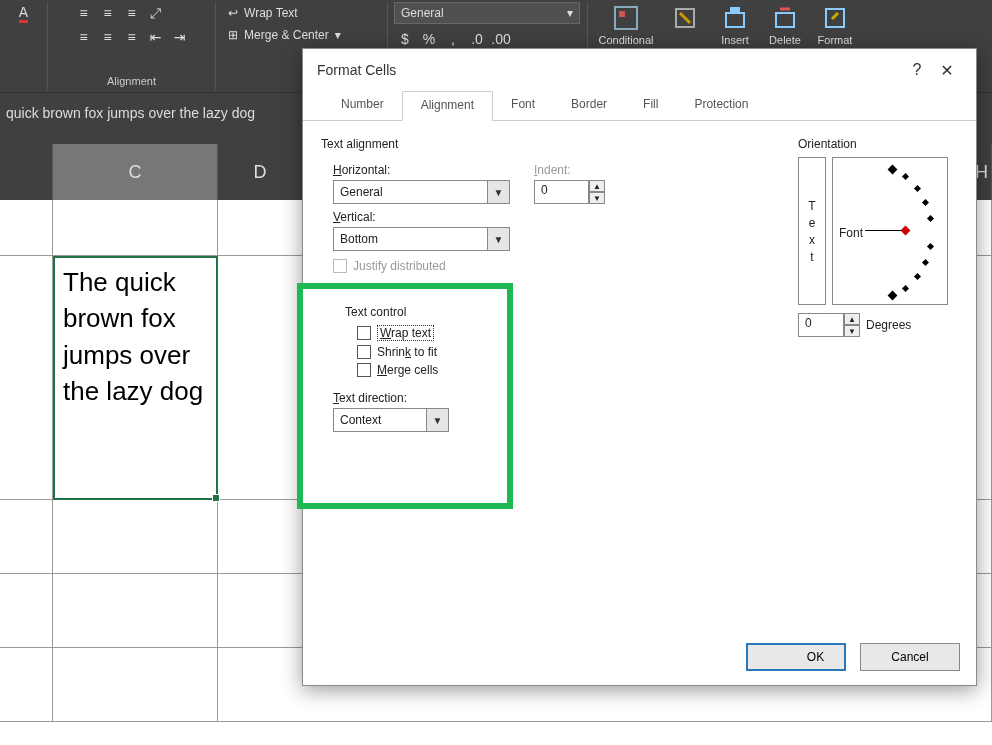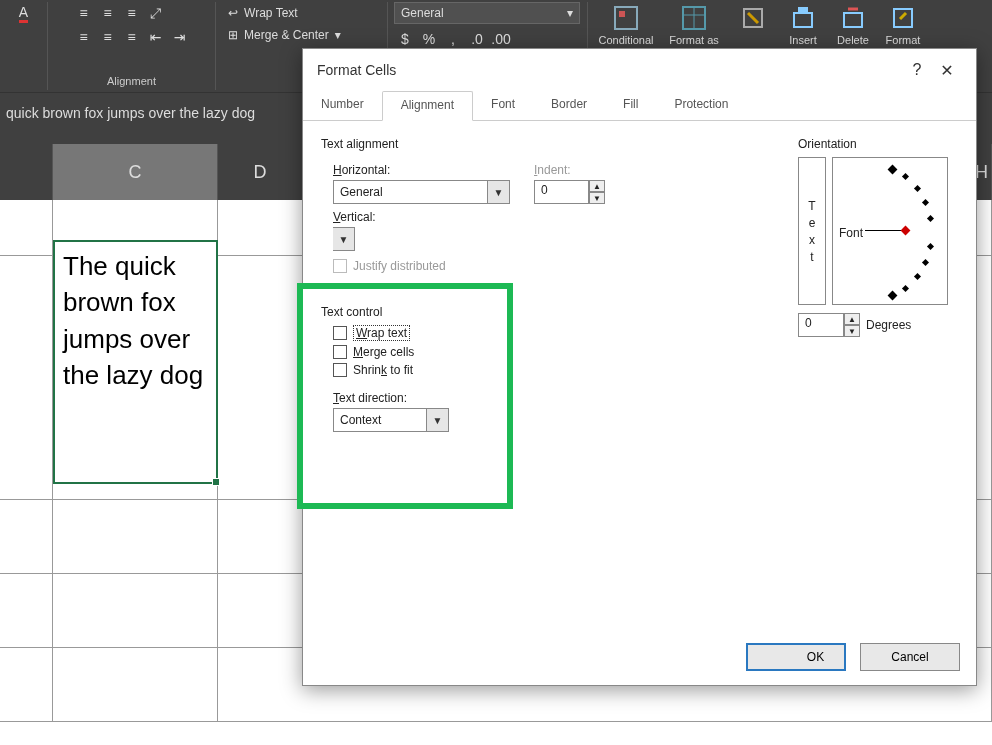--- a/index.html
+++ b/index.html
@@ -20,29 +20,29 @@
     .formula-area { background: #404040; height: 40px; display: flex; align-items: center; padding: 4px 6px; color: #ddd; font-size: 14px; border-top: 1px solid #333; }
 
     
     .sheet { position: absolute; top: 200px; left: 0; right: 0; bottom: 0; background: #fff; }
     .col-headers { display: flex; height: 26px; background: #404040; position: absolute; top: -26px; left:0; right:0;}
     .colh { border-right: 1px solid #555; color: #ddd; font-size: 18px; display: flex; align-items: center; justify-content: center; background:#404040; }
     .colh.sel { background: #777; }
     .sheet-area { position: absolute; top:0; left:0; right:0; bottom:0; }
     .grid-row { display:flex; border-bottom: 1px solid #999; }
     .grid-cell { border-right: 1px solid #999; min-height: 26px; }
-    .active-cell { position: absolute; left: 53px; top: 40px; width: 165px; height: 244px; border: 2px solid #217346; background:#fff; padding:6px 8px; font-size: 26px; line-height: 1.4; color:#000; }
+    .active-cell { position: absolute; left: 53px; top: 56px; width: 165px; height: 244px; border: 2px solid #217346; background:#fff; padding:6px 8px; font-size: 26px; line-height: 1.4; color:#000; }
     .fill-handle { position:absolute; width:8px; height:8px; background:#217346; right:-4px; bottom:-4px; border:1px solid #fff; }
 
     
     .dialog { position: absolute; left: 302px; top: 48px; width: 675px; height: 638px; background: #fff; border: 1px solid #888; box-shadow: 0 4px 20px rgba(0,0,0,0.4); display:flex; flex-direction:column; }
     .titlebar { height: 42px; display: flex; align-items: center; padding: 0 14px; font-size: 14px; color:#333; }
     .titlebar .spacer { flex:1; }
     .title-btn { width:30px; height:30px; display:flex; align-items:center; justify-content:center; color:#333; font-size:16px; }
-    .tabs { height: 30px; display:flex; border-bottom: 1px solid #ccc; }
+    .tabs { height: 30px; display:flex; border-bottom: 1px solid #ccc; padding-left: 20px; }
     .tab { padding: 6px 18px; font-size:12px; color:#555; cursor:default; }
     .tab.active { border:1px solid #ccc; border-bottom:1px solid #fff; margin-bottom:-1px; background:#fff; border-radius:2px 2px 0 0; }
     .dialog-body { flex:1; padding: 16px 18px; position:relative; font-size:12px; color:#222; }
     .section-label { margin-bottom:6px; }
     .field-label { margin: 6px 0 3px 12px; font-size:12px; }
     .select-box { display:flex; margin-left:12px; }
     .select-input { width: 155px; height:24px; border:1px solid #888; padding:2px 6px; font-size:12px; background:#fff; display:flex; align-items:center; }
     .select-arrow { width:22px; height:24px; border:1px solid #888; border-left:none; background:#e6e6e6; display:flex; align-items:center; justify-content:center; font-size:10px; color:#333; }
     .spinner { display:flex; }
     .spinner-input { width:55px; height:24px; border:1px solid #888; padding:2px 6px; font-size:12px; }
@@ -126,30 +126,20 @@
     <div style="display:flex;">
       <div class="big-btn">
         <div class="big-icon">
             <svg width="26" height="26">
               <rect x="2" y="2" width="22" height="22" fill="none" stroke="#8ab" stroke-width="2"></rect>
               <rect x="6" y="6" width="6" height="6" fill="#c55"></rect>
             </svg>
           </div>
         <span>Conditional</span>
       </div>
-      <div class="big-btn">
-        <div class="big-icon">
-            <svg width="26" height="26">
-              <rect x="2" y="2" width="22" height="22" fill="none" stroke="#59a" stroke-width="2"></rect>
-              <line x1="2" y1="10" x2="24" y2="10" stroke="#59a"></line>
-              <line x1="13" y1="2" x2="13" y2="24" stroke="#59a"></line>
-            </svg>
-          </div>
-        <span>Format as</span>
-      </div>
       <div class="big-btn" style="width:50px;gap:17px;">
         <div class="big-icon">
             <svg width="26" height="26">
               <rect x="4" y="4" width="18" height="18" fill="none" stroke="#aaa" stroke-width="2"></rect>
               <path d="M8 8 L18 18" stroke="#c90" stroke-width="3"></path>
             </svg>
           </div>
         <span>Cell</span>
       </div>
       <div class="big-btn" style="width:50px;">
@@ -254,20 +244,21 @@
 
     <div style="display:flex; gap:24px;">
       <div>
         <div class="field-label"><u class="hot">H</u>orizontal:</div>
         <div class="select-box">
           <div class="select-input">General</div>
           <div class="select-arrow">▼</div>
         </div>
         <div class="field-label"><u class="hot">V</u>ertical:</div>
         <div class="select-box">
+          <div class="select-input">Bottom</div>
           <div class="select-arrow">▼</div>
         </div>
         <div class="checkbox-row disabled" style="margin-top:8px;">
           <div class="cb" style="border-color:#bbb;"></div>
           <span>Justify distributed</span>
         </div>
       </div>
       <div>
         <div class="field-label disabled" style="margin-left:0;"><u class="hot">I</u>ndent:</div>
         <div class="spinner">
@@ -275,33 +266,33 @@
           <div class="spinner-arrows">
             <div>▲</div>
             <div>▼</div>
           </div>
         </div>
       </div>
     </div>
 
     <div class="highlight-box" style="left:-6px; top:162px; width:216px; height:226px;"></div>
 
-    <div style="margin-top:28px;">
+    <div style="margin-top:28px;margin-left:24px;">
       <div class="section-label">Text control</div>
       <div class="checkbox-row">
         <div class="cb"></div>
         <span style="border:1px dotted #333; padding:0 2px;"><u class="hot">W</u>rap text</span>
       </div>
       <div class="checkbox-row">
         <div class="cb"></div>
-        <span><u class="hot">M</u>erge cells</span>
+        <span>Shrin<u class="hot">k</u> to fit</span>
       </div>
       <div class="checkbox-row">
         <div class="cb"></div>
-        <span>Shrin<u class="hot">k</u> to fit</span>
+        <span><u class="hot">M</u>erge cells</span>
       </div>
     </div>
 
     <div style="margin-top:14px;">
       <div class="field-label"><u class="hot">T</u>ext direction:</div>
       <div class="select-box" style="width:120px;">
         <div class="select-input" style="width:94px;text-align:center;">Context</div>
         <div class="select-arrow">▼</div>
       </div>
     </div>

